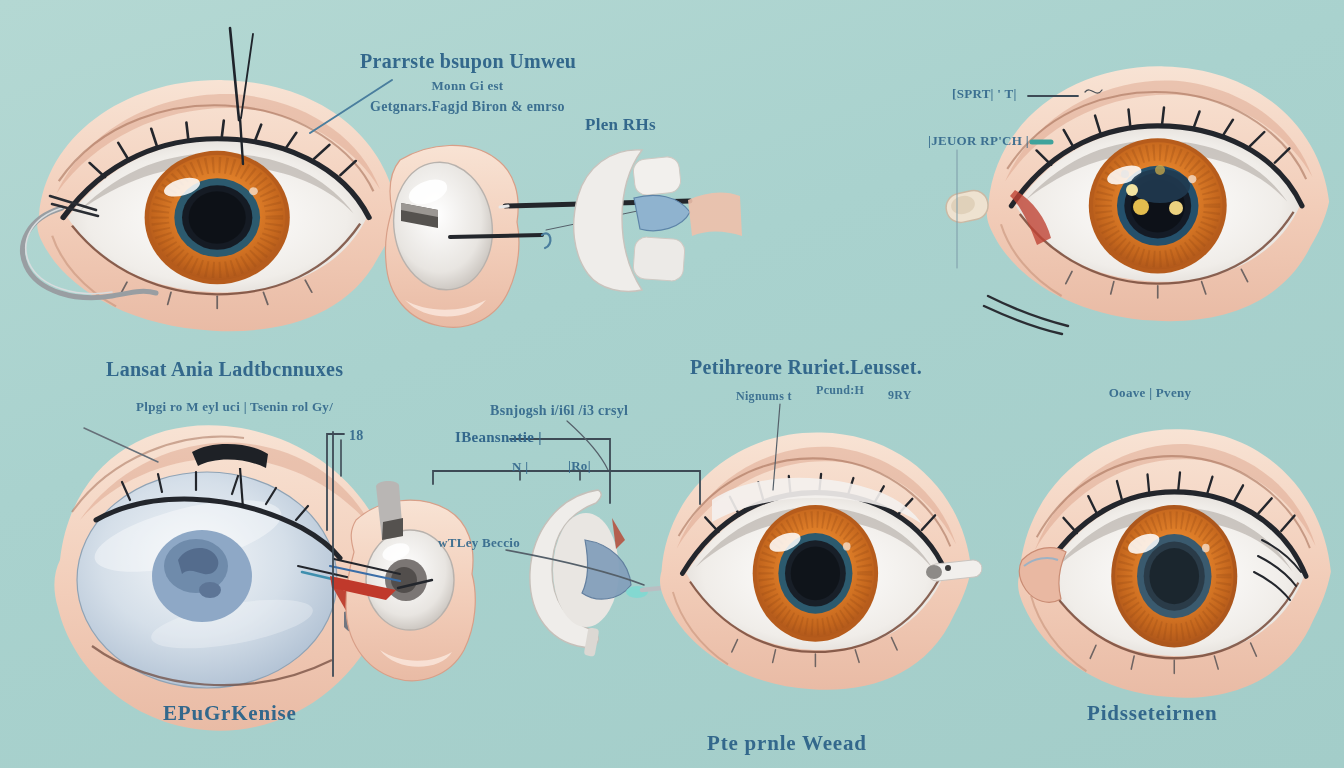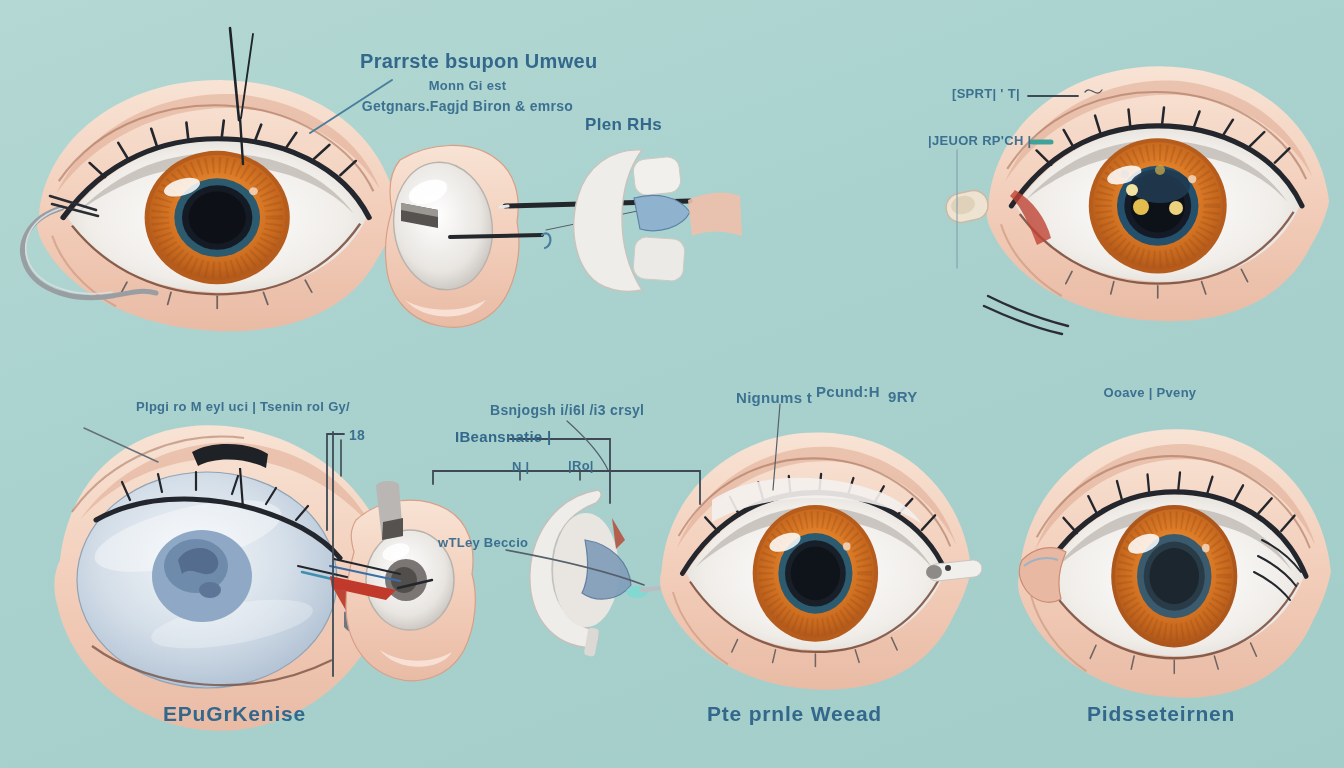--- a/index.html
+++ b/index.html
@@ -1,29 +1,29 @@
 <!DOCTYPE html>
 <html><head>
 <meta charset="utf-8">
 <style>
   html,body{margin:0;padding:0;}
   body{width:1344px;height:768px;overflow:hidden;background:#a9d2ce;
        font-family:"Liberation Sans",sans-serif;}
   .canvas{position:relative;width:1344px;height:768px;background:
-          linear-gradient(160deg,#b4d8d3 0%,#a9d2ce 40%,#a3cdc9 100%);}
+          linear-gradient(160deg,#b4d8d3 0%,#a9d2ce 40%,#a3cdc9 100%); font-family: Liberation Serif, serif;}
   .art{position:absolute;left:0;top:0;}
   .lbl{position:absolute;color:#33688c;font-weight:700;white-space:nowrap;
        letter-spacing:.3px;line-height:1.1;}
   .t21{font-size:21px;letter-spacing:.8px;}
   .t20{font-size:20px;}
   .t17{font-size:17px;}
   .t15{font-size:15px;font-weight:700;margin-left:31px;}
   .t14{font-size:14px;font-weight:600;opacity:.92;}
   .t13{font-size:13px;font-weight:600;opacity:.92;}
-  .t12{font-size:15px;font-weight:600;opacity:.9;}
+  .t12{font-size:12px;font-weight:600;opacity:.9;}
   .ctr{text-align:center;}
 </style>
 </head>
 <body>
 
 <div class="canvas">
 
 <svg class="art" width="1344" height="768" viewBox="0 0 1344 768">
   <defs>
     <radialGradient id="irisGrad" cx="50%" cy="44%" r="60%">
@@ -265,32 +265,34 @@
 
 <div class="lbl t20 ctr" style="left:360px;top:50px;width:215px;">Prarrste bsupon Umweu</div>
 <div class="lbl t13 ctr" style="left:360px;top:79px;width:215px;">Monn Gi est</div>
 <div class="lbl t14 ctr" style="left:355px;top:99px;width:225px;">Getgnars.Fagjd Biron &amp; emrso</div>
 
 <div class="lbl t17" style="left:585px;top:116px;">Plen RHs</div>
 
 <div class="lbl t13" style="left:952px;top:87px;">[SPRT| ' T|</div>
 <div class="lbl t13" style="left:928px;top:134px;">|JEUOR RP'CH |</div>
 
+<div class="lbl t20" style="left:106px;top:358px;">Lansat Ania Ladtbcnnuxes</div>
 <div class="lbl t13" style="left:136px;top:400px;">Plpgi ro M eyl uci | Tsenin rol Gy/</div>
 <div class="lbl t14" style="left:349px;top:428px;">18</div>
 
 <div class="lbl t14" style="left:490px;top:403px;">Bsnjogsh i/i6l /i3 crsyl</div>
 <div class="lbl t15" style="left:424px;top:429px;">IBeansnatie |</div>
 <div class="lbl t13" style="left:512px;top:460px;">N |</div>
 <div class="lbl t13" style="left:568px;top:459px;">|Ro|</div>
 <div class="lbl t13" style="left:438px;top:536px;">wTLey Beccio</div>
 
+<div class="lbl t20" style="left:690px;top:356px;">Petihreore Ruriet.Leusset.</div>
 <div class="lbl t12" style="left:736px;top:390px;">Nignums t</div>
 <div class="lbl t12" style="left:816px;top:384px;">Pcund:H</div>
 <div class="lbl t12" style="left:888px;top:389px;">9RY</div>
 
 <div class="lbl t13 ctr" style="left:1040px;top:386px;width:220px;">Ooave | Pveny</div>
 
 <div class="lbl t21" style="left:163px;top:702px;">EPuGrKenise</div>
-<div class="lbl t21" style="left:707px;top:702px;text-align:right;">Pte prnle Weead</div>
+<div class="lbl t21" style="left:707px;top:732px;text-align:right;">Pte prnle Weead</div>
 <div class="lbl t21" style="left:1087px;top:702px;">Pidsseteirnen</div>
 
 </div>
 
 </body></html>

